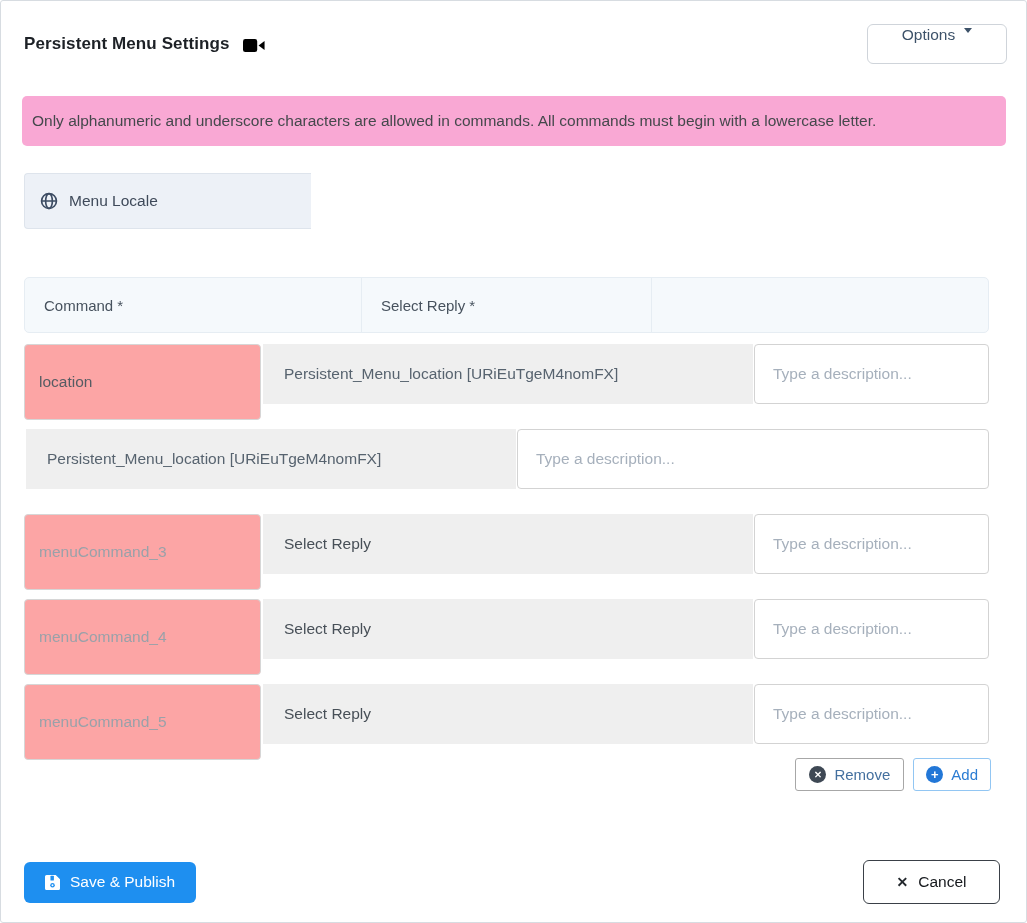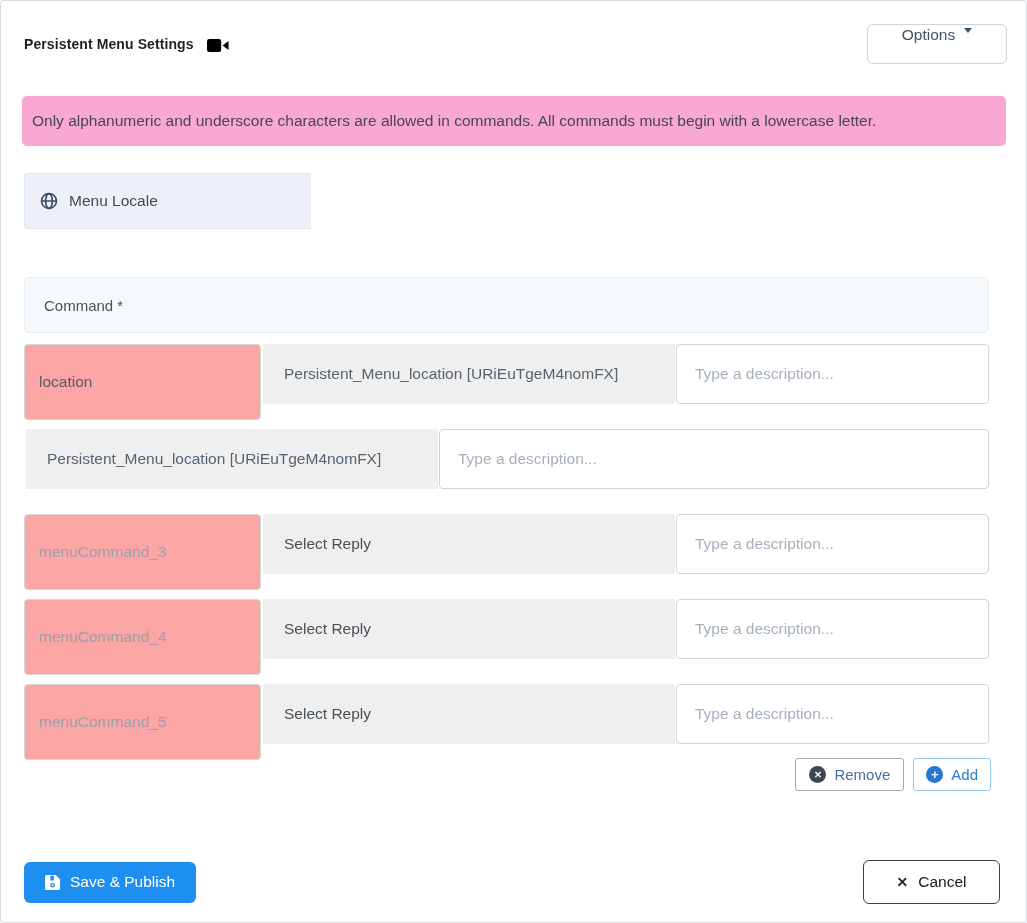--- a/index.html
+++ b/index.html
@@ -6,21 +6,21 @@
   html,body { margin:0; padding:0; background:#fff; }
   body { width:1027px; height:923px; font-family:"Liberation Sans", sans-serif; }
   .card{
     width:1027px; height:923px; background:#fff;
     border:1px solid #d7dce1; border-radius:3px; overflow:hidden;
   }
   
   .hdr{ display:flex; justify-content:space-between; align-items:center;
         margin:23px 19px 0 23px; height:40px; }
   .title-wrap{ display:flex; align-items:center; gap:13px; }
-  .title{ margin:0; font-size:14px; font-weight:700; color:#1d2126; letter-spacing:.1px;text-align:right; }
+  .title{ margin:0; font-size:17px; font-weight:700; color:#1d2126; letter-spacing:.1px;text-align:right; }
   .cam-icon{ display:inline-flex; margin-top:2px; }
   .btn-options{
     width:140px; height:40px; background:#fff; border:1px solid #cfd4da; border-radius:6px;
     display:inline-flex; align-items:flex-start; justify-content:center; gap:9px;
     font-family:inherit; font-size:15.5px; color:#3d5269; cursor:pointer;
   }
   .caret{ width:0; height:0; border-left:4.5px solid transparent; border-right:4.5px solid transparent;
           border-top:5px solid #3d5269; margin-top:2px; }
   
   .alert{ margin:32px 20px 0 21px; height:50px; background:#f9a8d4; border-radius:5px;
@@ -39,21 +39,21 @@
   .th{ display:flex; align-items:center; padding-left:19px; }
   .th-command{ width:336px; }
   .th-reply{ width:291px; border-left:1px solid #e6edf3; border-right:1px solid #e6edf3; }
   .th-desc{ flex:1; }
   
   .row{ margin:25px 0 0 23px; width:965px; height:60px; display:flex; }
   .row.first{ margin-top:11px; }
   .cmd{ width:237px; height:76px; background:#fca5a5; border:1px solid #d6d6d6; border-radius:4px;
         padding:0 8px 0 14px; font-family:inherit; font-size:15.5px; color:#565c63; outline:none; }
   .cmd::placeholder{ color:#9aa1a9; opacity:1; }
-  .reply{ width:412px; margin-left:2px; background:#efefef; display:flex; align-items:center;
+  .reply{ width:490px; margin-left:2px; background:#efefef; display:flex; align-items:center;
           padding-left:21px; font-size:15.5px; cursor:pointer; }
   .reply.filled{ color:#57636f; }
   .reply.empty{ color:#474f57; }
   .desc{ flex:1; margin-left:1px; height:60px; background:#fff; border:1px solid #d3d3d3;
          border-radius:4px; padding:0 8px 0 18px; font-family:inherit; font-size:15.5px;
          color:#565c63; outline:none; }
   .desc::placeholder{ color:#a6b0bc; opacity:1; }
   
   .actions{ margin:14px 0 0 23px; width:967px; display:flex; justify-content:flex-end; gap:9px; }
   .btn-remove{ height:33px; padding:0 13px; background:#fff; border:1px solid #a7a7a7; border-radius:3px;
@@ -111,20 +111,21 @@
           <ellipse cx="8" cy="8" rx="3" ry="6.6"></ellipse>
           <path d="M1.4 8 H14.6"></path>
         </svg>
       </span>
       <span>Menu Locale</span>
     </div>
   </div>
 
   <div class="thead">
     <div class="th th-command">Command *</div>
+    <div class="th th-reply">Select Reply *</div>
   </div>
 
   <div class="row first">
     <input class="cmd" type="text" value="location" style="">
     <div class="reply filled">
       <span>Persistent_Menu_location [URiEuTgeM4nomFX]</span>
     </div>
     <input class="desc" type="text" placeholder="Type a description..." style="">
   </div>
 

